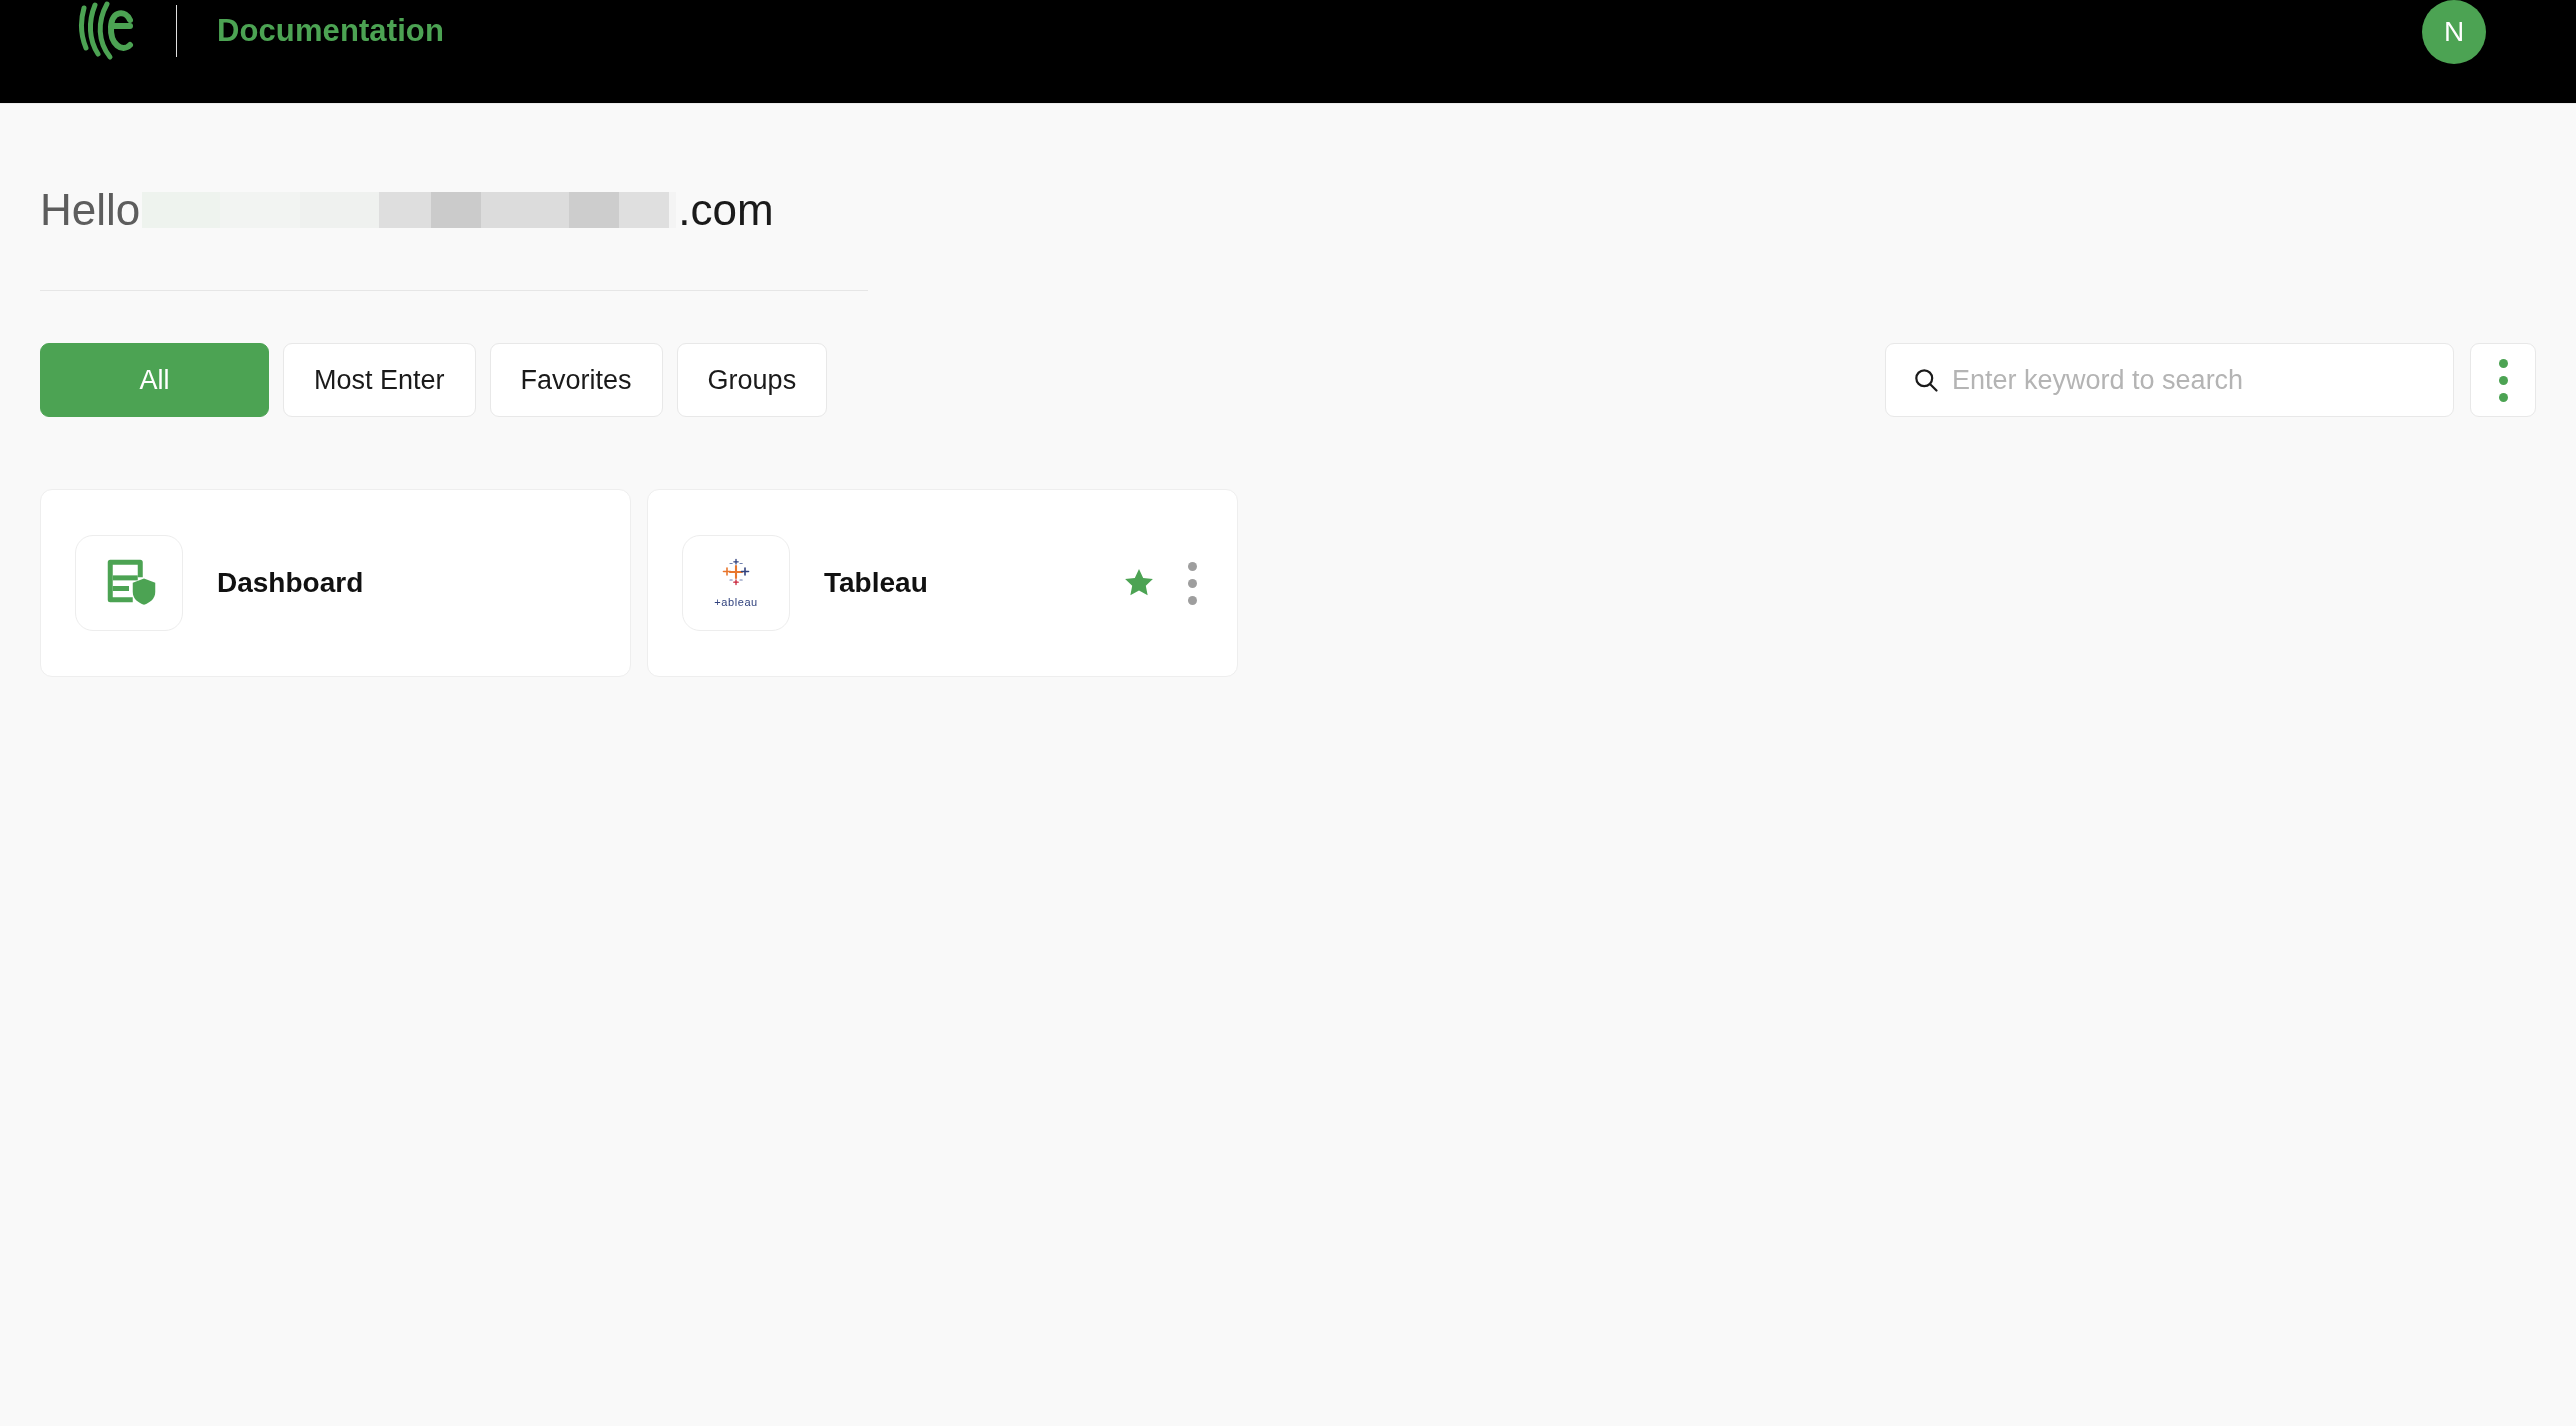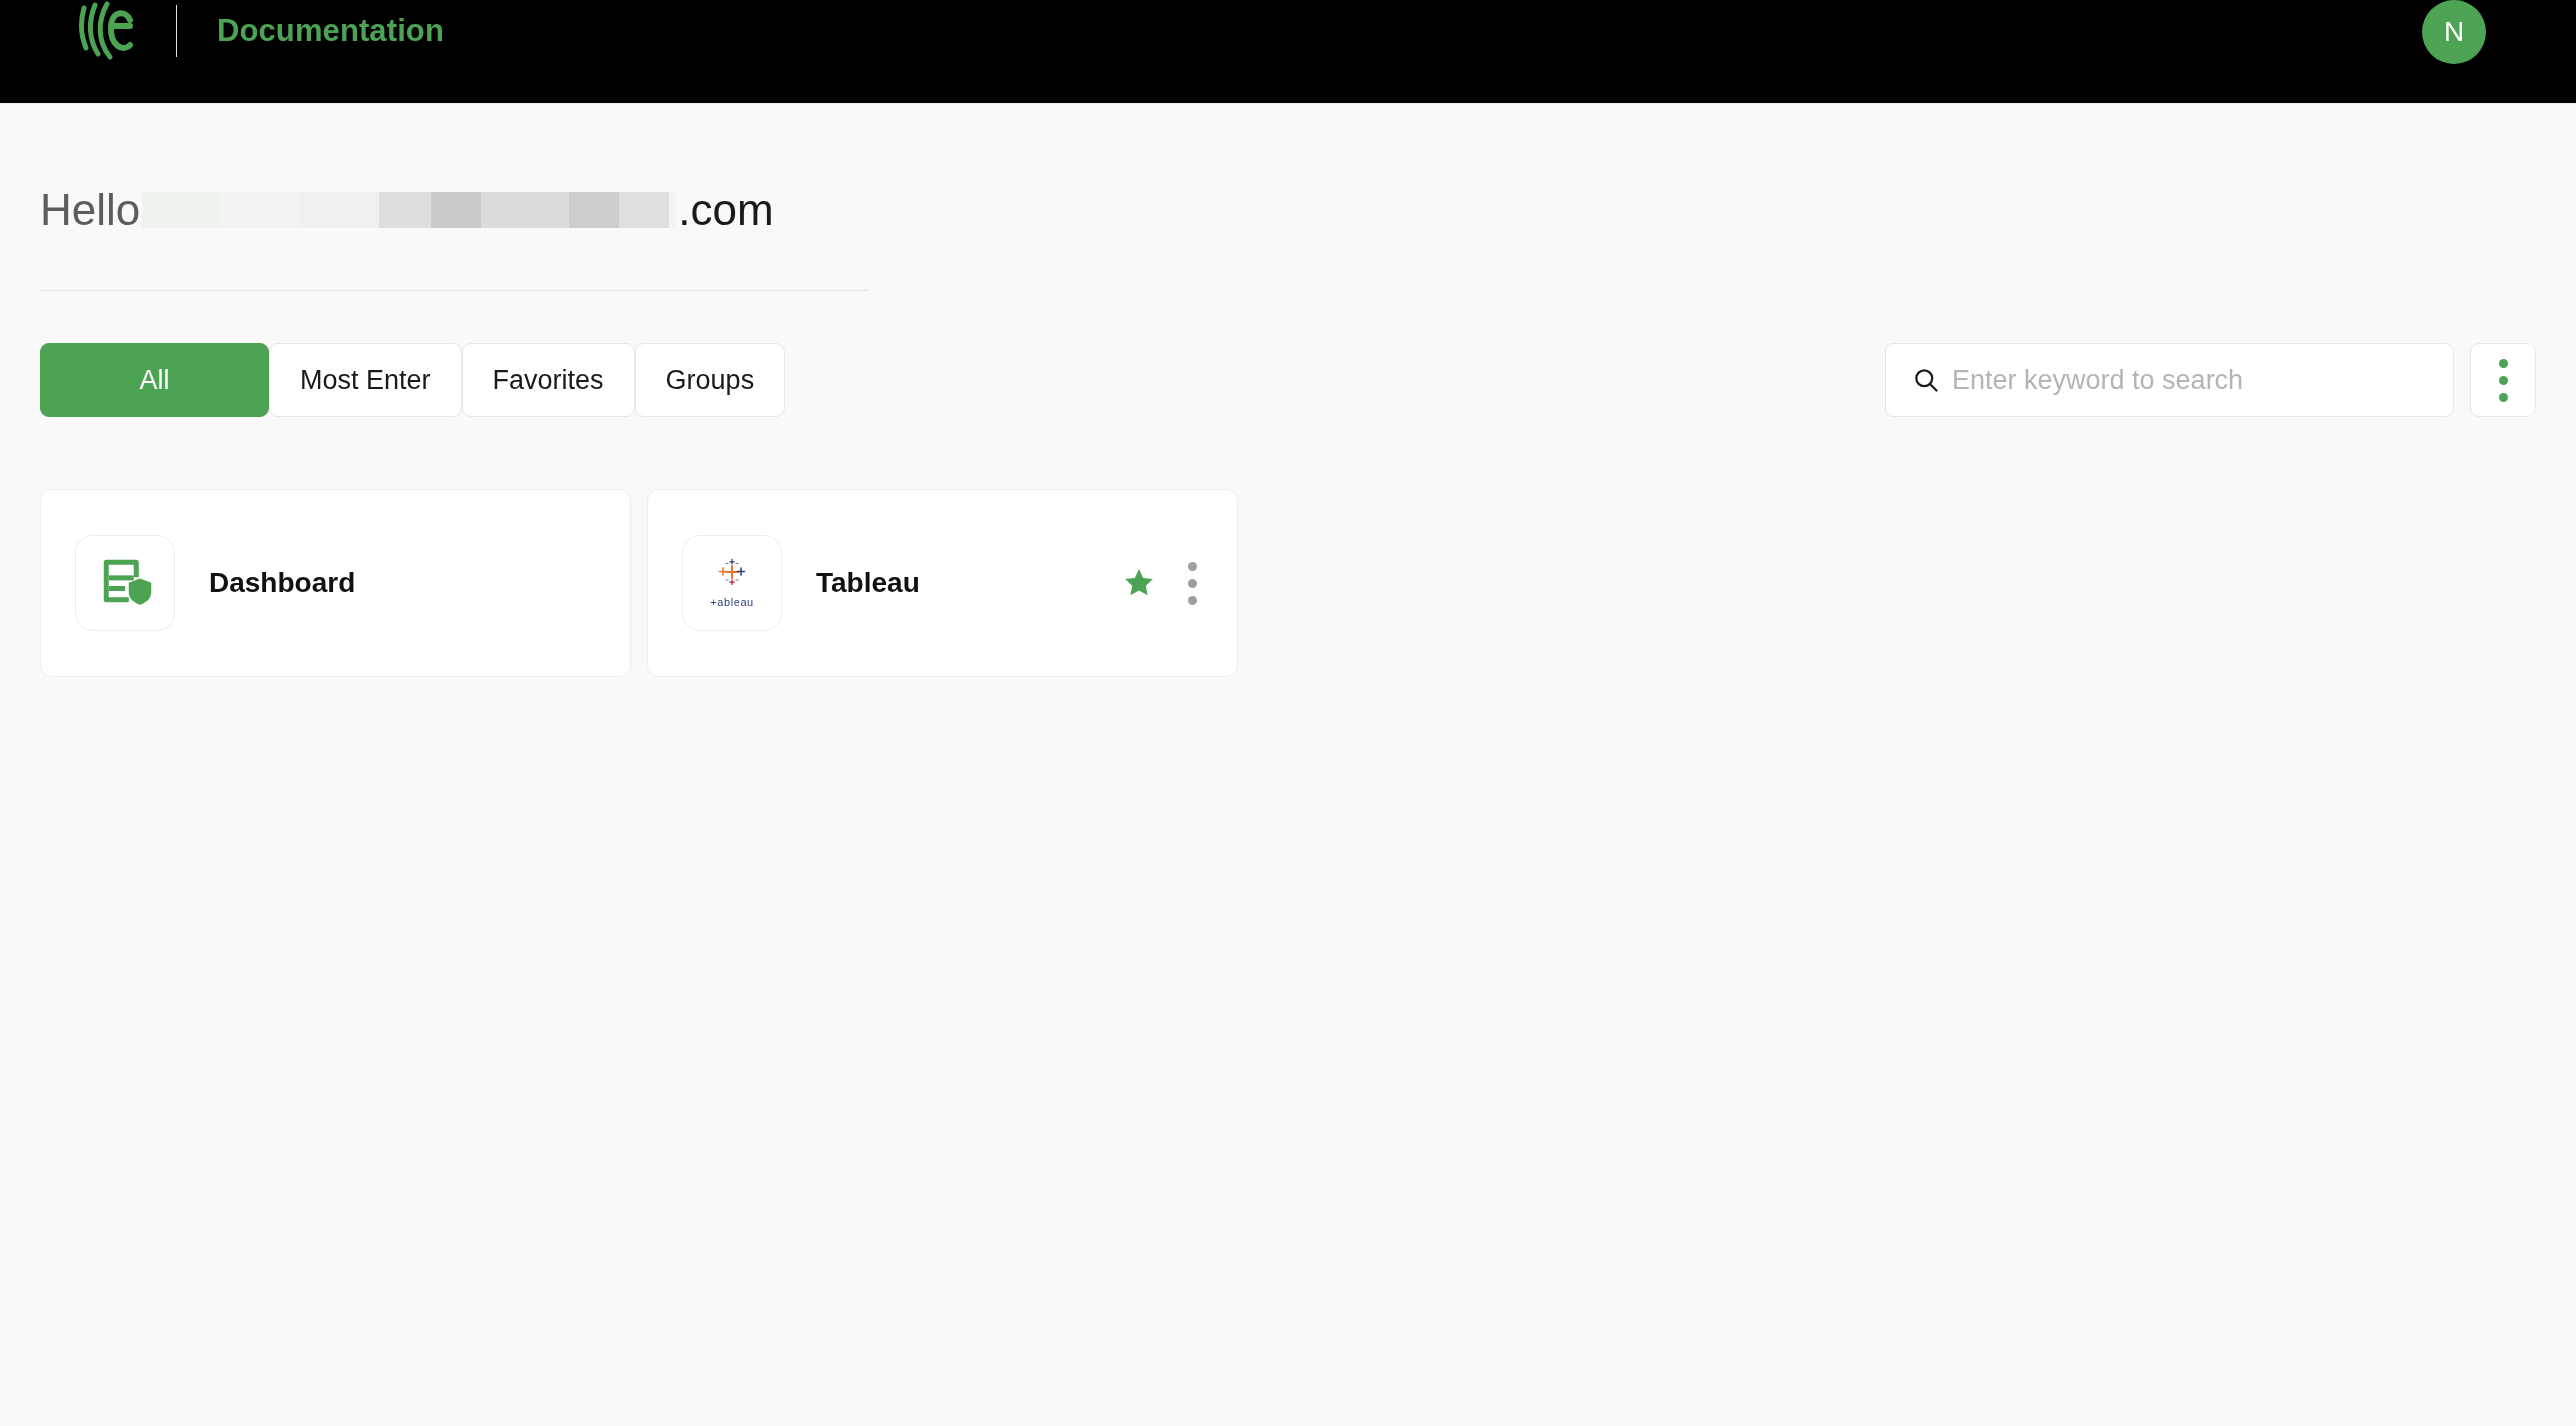--- a/index.html
+++ b/index.html
@@ -139,20 +139,21 @@
   
   .filter-row {
     display: flex;
     align-items: center;
     margin-top: 52px;
     height: 74px;
   }
 
   .tabs {
     display: flex;
+    gap: 14px;
     align-items: flex-end;
   }
 
   .tab {
     height: 74px;
     min-width: 150px;
     padding: 0 30px;
     border-radius: 9px;
     background: #ffffff;
     border: 1px solid #e8e8e8;
@@ -236,21 +237,21 @@
     background: #ffffff;
     border: 1px solid #eeeeee;
     border-radius: 12px;
     display: flex;
     align-items: center;
     padding: 0 34px;
     cursor: pointer;
   }
 
   .app-icon-box {
-    width: 100px;
+    width: 108px;
     height: 96px;
     border: 1px solid #ededed;
     border-radius: 18px;
     background: #ffffff;
     display: flex;
     align-items: center;
     justify-content: center;
     flex: 0 0 auto;
   }
 

